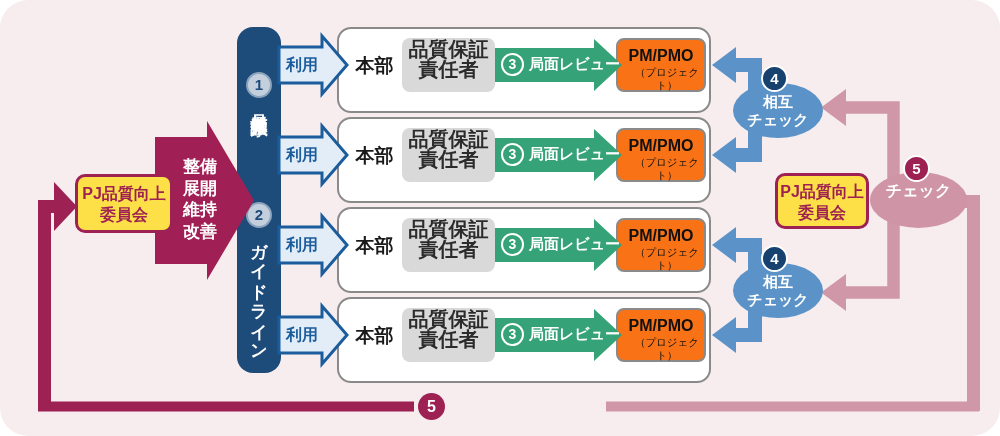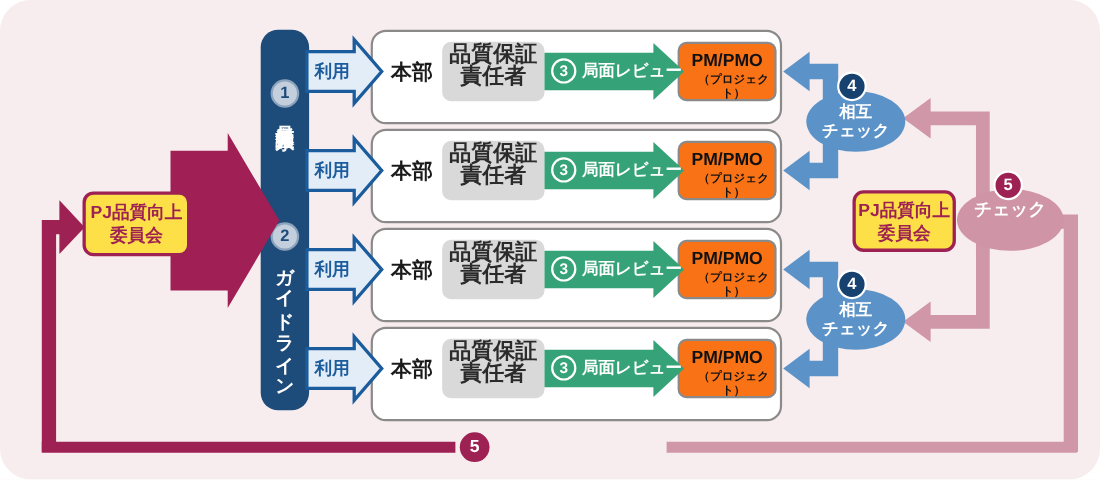--- a/index.html
+++ b/index.html
@@ -35,21 +35,21 @@
   .row{position:absolute;left:337px;width:374px;height:86px;box-sizing:border-box;background:#fff;
        border:2px solid var(--gray-border);border-radius:14px;}
   .org{position:absolute;left:8px;top:24px;width:55px;text-align:center;font-size:19px;
        font-weight:bold;color:#1a1a1a;}
   .owner{position:absolute;left:63px;top:9px;width:93px;height:54px;background:var(--gray-fill);
        border-radius:8px;text-align:center;font-size:20px;font-weight:bold;color:#2b2b2b;
        line-height:20px;padding-top:1px;box-sizing:border-box;}
   .pmbox{position:absolute;left:277px;top:9px;width:90px;height:54px;box-sizing:border-box;
        background:#f97316;border:2px solid var(--gray-border);border-radius:8px;text-align:center;}
   .pm1{font-size:16px;font-weight:bold;color:#111;line-height:20px;margin-top:6px;}
-  .pm2{font-size:10.5px;font-weight:bold;color:#111;line-height:13px;padding-left:12px;}
+  .pm2{font-size:10.5px;font-weight:normal;color:#111;line-height:13px;padding-left:12px;}
   
   .use-label{position:absolute;left:281px;width:42px;text-align:center;font-size:16px;
        font-weight:bold;color:var(--blue-border);}
   .review{position:absolute;left:501px;display:flex;align-items:center;gap:5px;}
   .rev-num{width:23px;height:23px;box-sizing:border-box;border:2px solid #fff;border-radius:50%;
        color:#fff;font-size:14px;font-weight:bold;line-height:19px;text-align:center;flex:0 0 23px;}
   .rev-text{color:#fff;font-size:15px;font-weight:bold;white-space:nowrap;}
   .pj-box{position:absolute;box-sizing:border-box;background:#fde047;border:3px solid var(--maroon);
        border-radius:10px;color:var(--maroon);font-size:16px;font-weight:bold;line-height:21px;
        text-align:center;padding-top:6px;}
@@ -176,20 +176,26 @@
   </div>
   <div class="review" style="top:233px;">
     <span class="rev-num">3</span>
     <span class="rev-text">局面レビュー</span>
   </div>
   <div class="review" style="top:323px;">
     <span class="rev-num">3</span>
     <span class="rev-text">局面レビュー</span>
   </div>
 
+  <div class="big-arrow-text">
+    <div>整備</div>
+    <div>展開</div>
+    <div>維持</div>
+    <div>改善</div>
+  </div>
 
   <div class="pj-box" style="left:75px;top:174px;width:98px;height:59px;">
     <div>PJ品質向上</div>
     <div>委員会</div>
   </div>
   <div class="pj-box" style="left:775px;top:173px;width:94px;height:56px;padding-top:5px;">
     <div>PJ品質向上</div>
     <div>委員会</div>
   </div>
 

